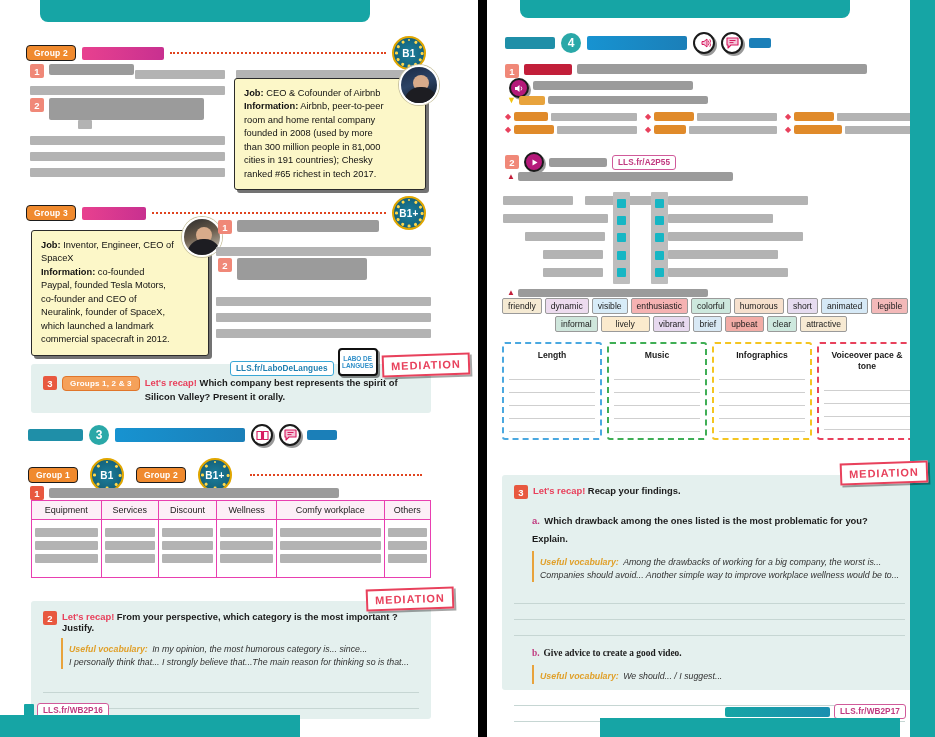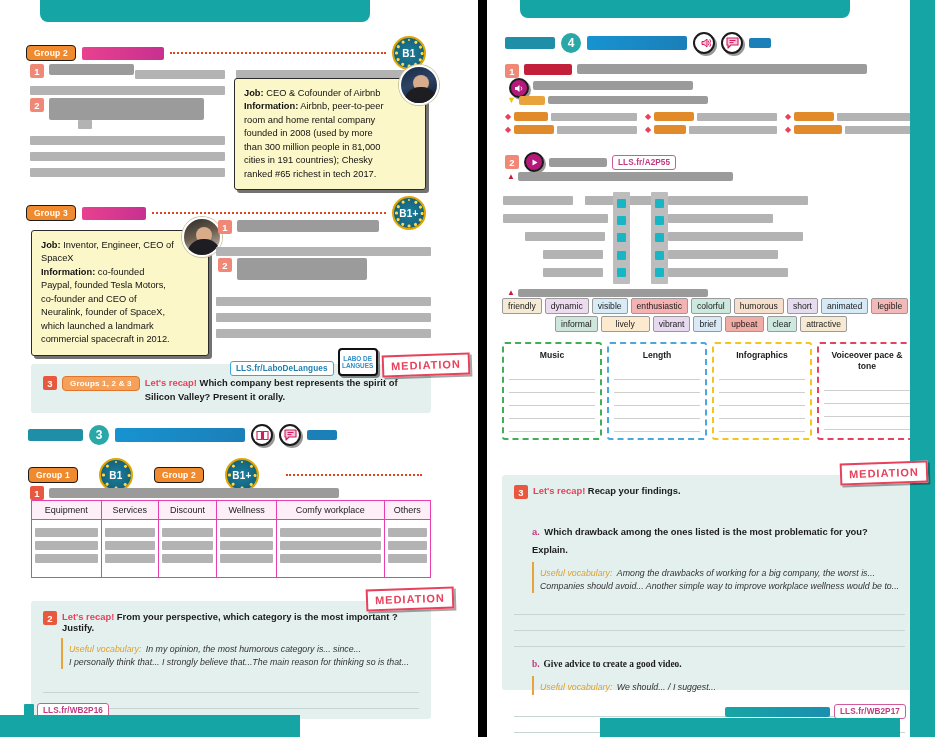--- a/index.html
+++ b/index.html
@@ -127,21 +127,21 @@
     width:20px; height:20px; border-radius:50%; background:#b5197a;
     border:2px solid #1b1b1b; display:flex; align-items:center; justify-content:center;
     box-shadow:2px 2px 0 rgba(0,0,0,.4);
   }
 
   
   .recapbox { background:#e4f0ee; border-radius:3px; padding:10px 12px; position:relative; }
   .recap-title { font-size:9.4px; font-weight:bold; color:#1b1b1b; }
   .recap-title .lets { color:#e8415c; }
   .vocab { border-left:2px solid #e8a33c; padding-left:6px; margin-top:5px; }
-  .vocab-lbl { color:#e0a02a; font-style:italic; font-weight:normal; font-size:8.8px; }
+  .vocab-lbl { color:#e0a02a; font-style:italic; font-weight:bold; font-size:8.8px; }
   .vocab-txt { color:#333; font-style:italic; font-size:8.8px; line-height:1.5; }
   .writeline { border-bottom:1px solid #c6d6d3; height:16px; }
 
   
   table.cat { border-collapse:collapse; width:100%; }
   table.cat th {
     border:1.6px solid #e83fb0; background:#fdeef7; font-size:9px; font-weight:normal;
     color:#1b1b1b; padding:4px 2px; text-align:center;
   }
   table.cat td { border:1.6px solid #e83fb0; height:58px; vertical-align:top; padding:4px 3px; }
@@ -303,21 +303,21 @@
     </span>
     <span class="mediaicon">
       <svg width="13" height="12" viewBox="0 0 13 12">
           <path d="M1 1h11v7H5L2 11V8H1z" fill="#f3c5d8" stroke="#d81b60" stroke-width="1.1" stroke-linejoin="round"></path>
           <path d="M3.5 3.5h6M3.5 5.6h4" stroke="#d81b60" stroke-width="1"></path>
         </svg>
     </span>
     <span class="blurtext" style="width:30px;height:10px;background:#1b7fb8;"></span>
   </div>
 
-  <div style="position:absolute;left:28px;top:458px;width:400px;display:flex;align-items:center;gap:21px;">
+  <div style="position:absolute;left:28px;top:458px;width:400px;display:flex;align-items:center;gap:12px;">
     <span class="group-pill">Group 1</span>
     <span class="cefr">
       <span class="stars">
         <i style="transform:translate(0,-13px)"></i>
           <i style="transform:rotate(45deg) translate(0,-13px)"></i>
         <i style="transform:rotate(90deg) translate(0,-13px)"></i>
           <i style="transform:rotate(135deg) translate(0,-13px)"></i>
         <i style="transform:rotate(180deg) translate(0,-13px)"></i>
           <i style="transform:rotate(225deg) translate(0,-13px)"></i>
         <i style="transform:rotate(270deg) translate(0,-13px)"></i>
@@ -561,30 +561,30 @@
     <span class="wtag" style="background:#cfe6dc;">informal</span>
     <span class="wtag" style="background:#fbeacd;padding:2px 14px;">lively</span>
     <span class="wtag" style="background:#e7d9ef;">vibrant</span>
     <span class="wtag" style="background:#d9e9f5;">brief</span>
     <span class="wtag" style="background:#f2aca6;">upbeat</span>
     <span class="wtag" style="background:#cde8de;">clear</span>
     <span class="wtag" style="background:#f7ead3;">attractive</span>
   </div>
 
   <div style="position:absolute;left:17px;top:342px;width:415px;height:98px;display:flex;gap:5px;">
+    <div class="dbox" style="border-color:#4aa8e0;flex:1;">
+      <div class="dtitle">Length</div>
+      <div class="dline"></div>
+        <div class="dline"></div>
+      <div class="dline"></div>
+        <div class="dline"></div>
+      <div class="dline"></div>
+    </div>
     <div class="dbox" style="border-color:#3fae55;flex:1;">
       <div class="dtitle">Music</div>
-      <div class="dline"></div>
-        <div class="dline"></div>
-      <div class="dline"></div>
-        <div class="dline"></div>
-      <div class="dline"></div>
-    </div>
-    <div class="dbox" style="border-color:#4aa8e0;flex:1;">
-      <div class="dtitle">Length</div>
       <div class="dline"></div>
         <div class="dline"></div>
       <div class="dline"></div>
         <div class="dline"></div>
       <div class="dline"></div>
     </div>
     <div class="dbox" style="border-color:#f4c521;flex:1;">
       <div class="dtitle">Infographics</div>
       <div class="dline"></div>
         <div class="dline"></div>
@@ -605,21 +605,21 @@
     <span class="mediation">MEDIATION</span>
   </div>
   <div class="recapbox" style="position:absolute;left:17px;top:475px;width:415px;height:215px;">
     <div style="display:flex;align-items:flex-start;gap:5px;">
       <span class="tasknum">3</span>
       <span class="recap-title">
         <span class="lets">Let's recap!</span>
         <span>Recap your findings.</span>
       </span>
     </div>
-    <div style="margin-left:18px;margin-top:22px;">
+    <div style="margin-left:18px;margin-top:11px;">
       <span class="recap-title" style="color:#c0397f;">a.</span>
       <span class="recap-title">Which drawback among the ones listed is the most problematic for you? Explain.</span>
     </div>
     <div class="vocab" style="margin-left:18px;">
       <span class="vocab-lbl">Useful vocabulary:</span>
       <span class="vocab-txt">Among the drawbacks of working for a big company, the worst is...</span>
       <div class="vocab-txt">Companies should avoid... Another simple way to improve workplace wellness would be to...</div>
     </div>
     <div style="margin-top:6px;">
       <div class="writeline"></div>

